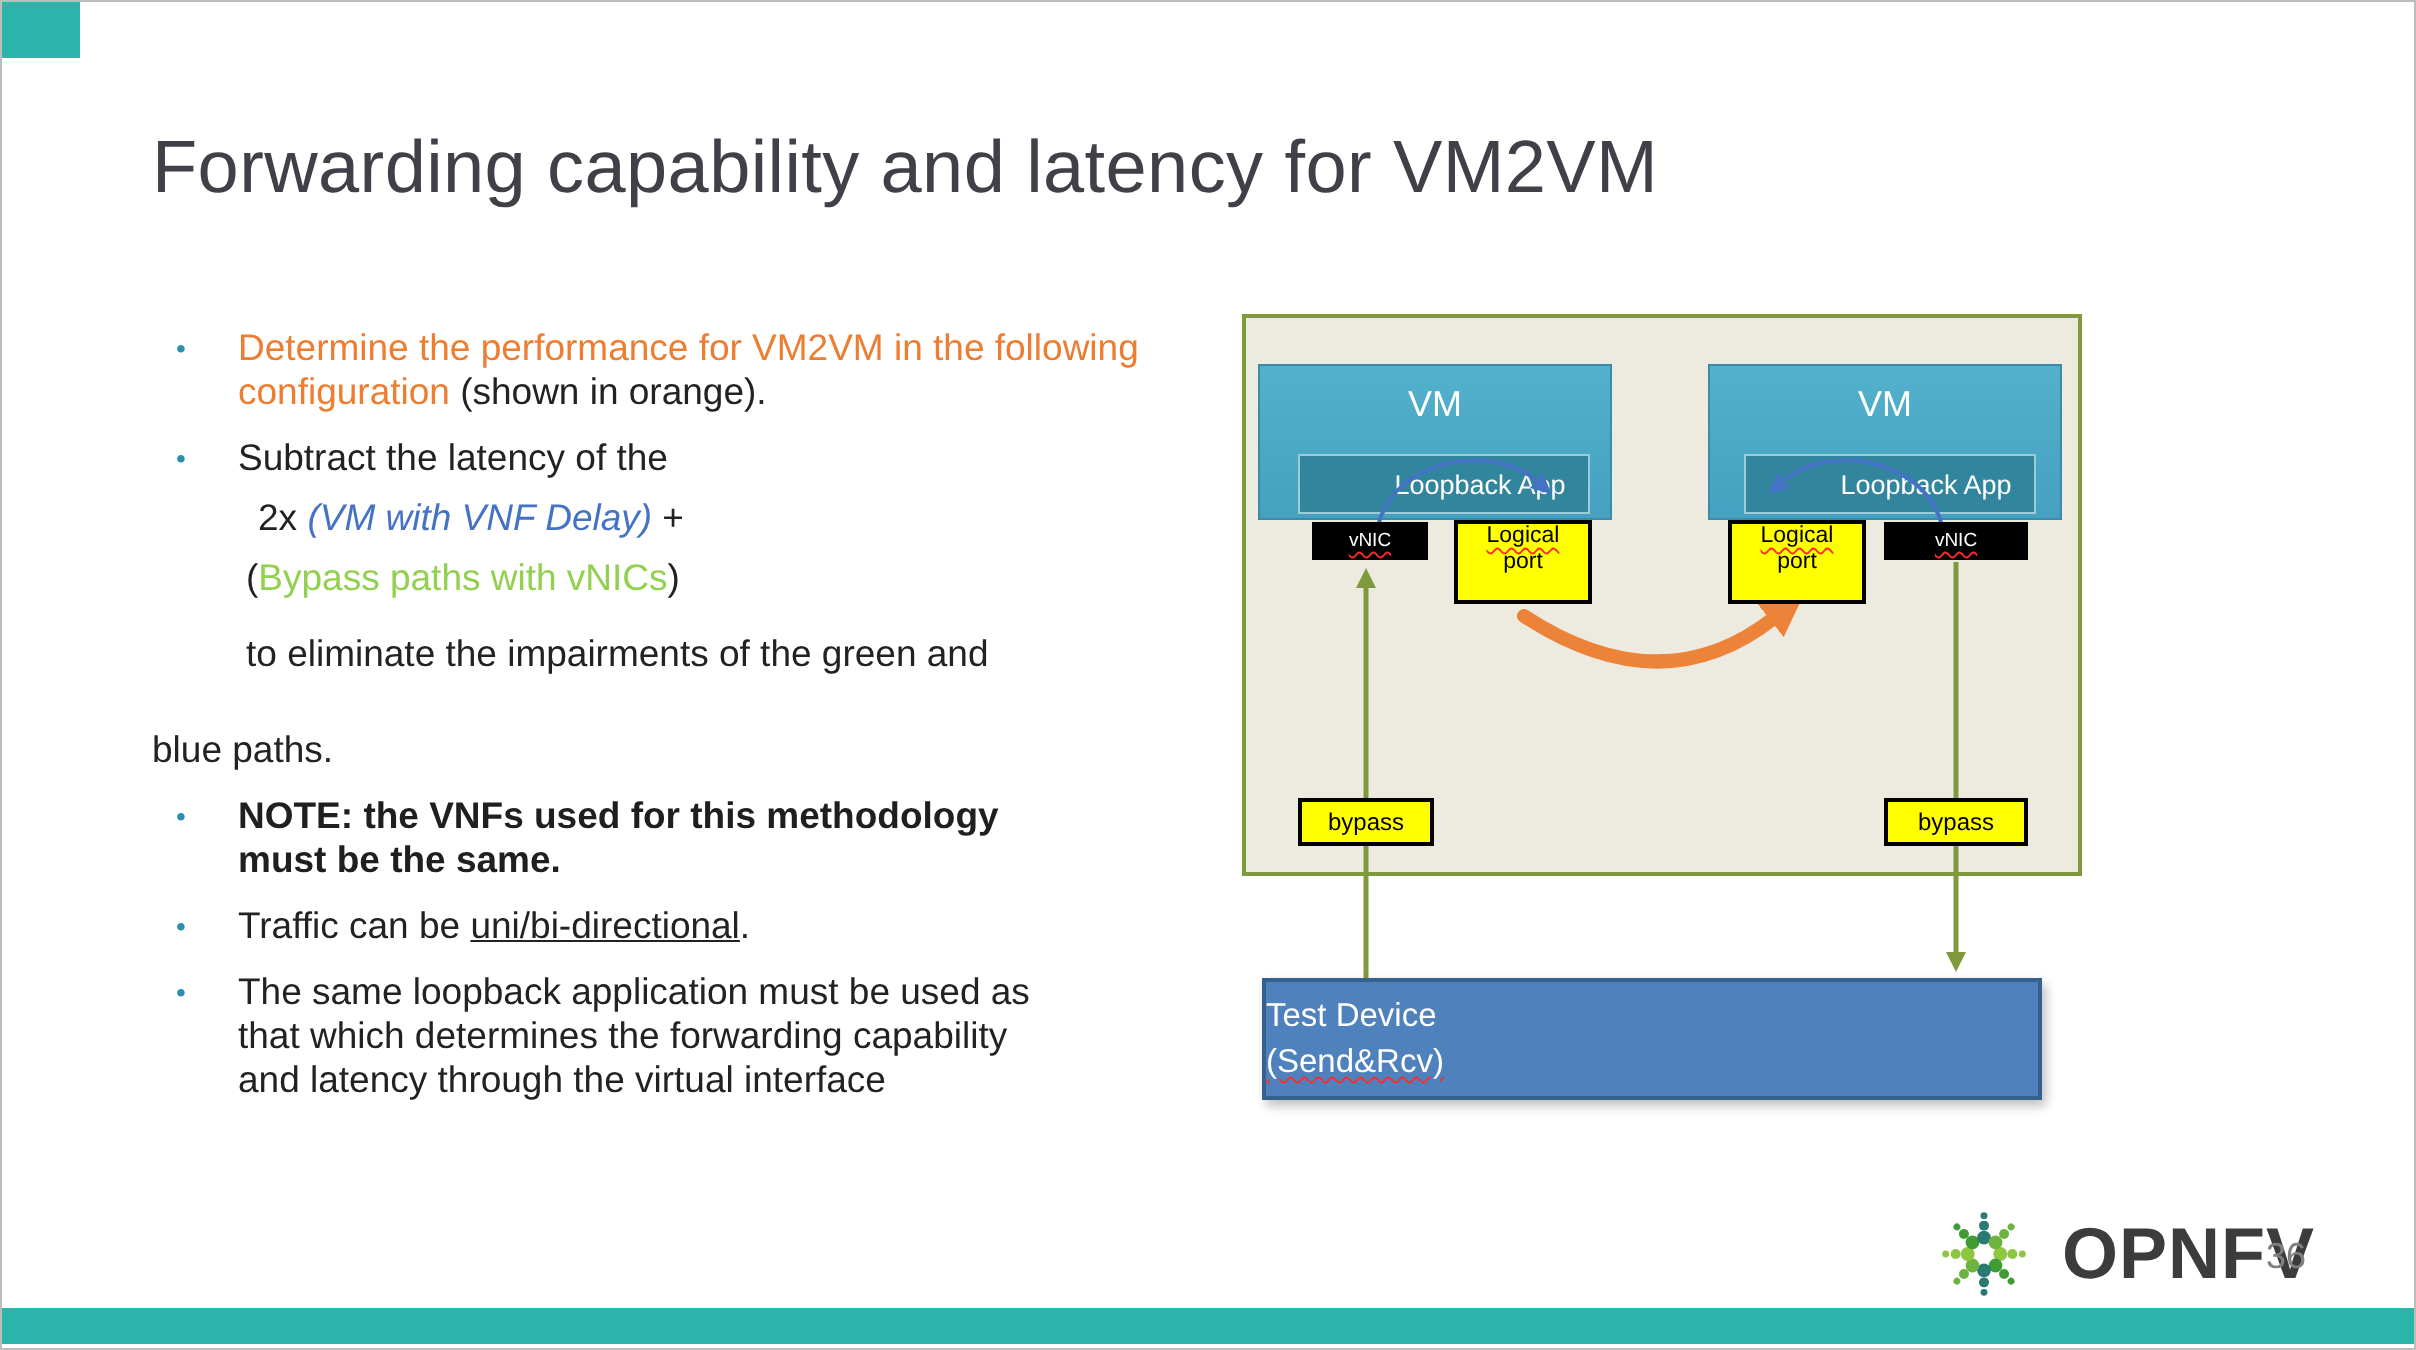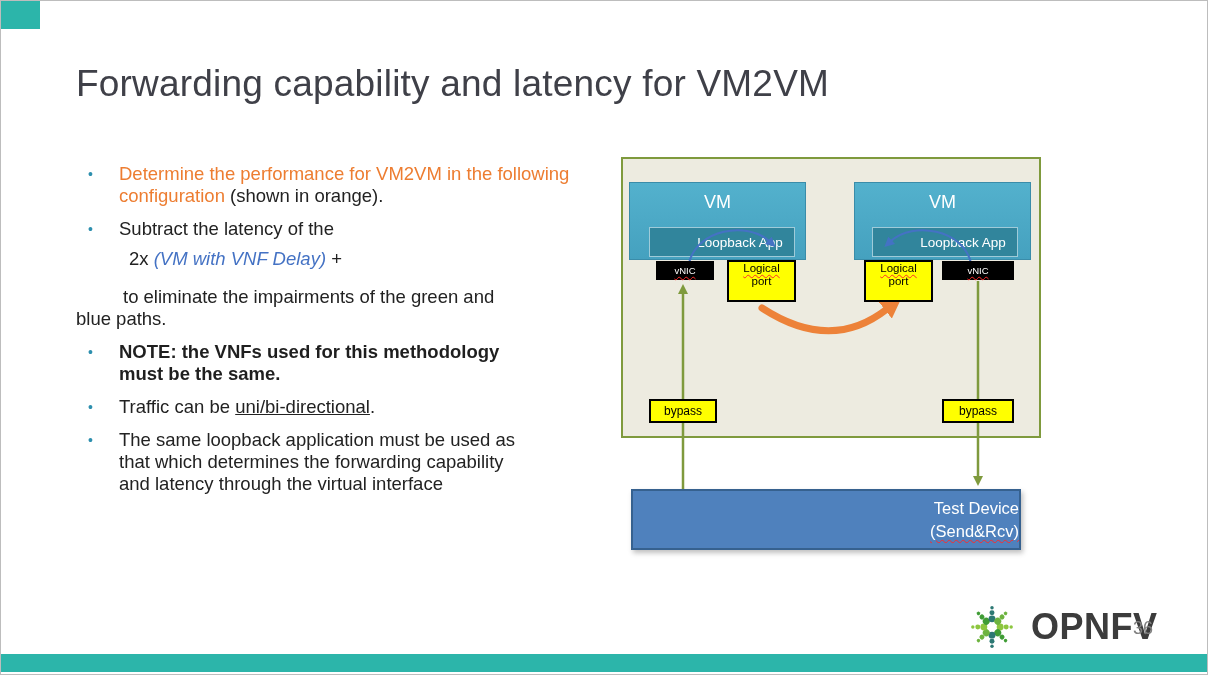--- a/index.html
+++ b/index.html
@@ -22,21 +22,21 @@
   .bullets { position: absolute; left: 75px; top: 162px; width: 500px; font-size: 18.5px; line-height: 22px; color: #222; }
   .bullet { display: flex; margin-bottom: 11px; }
   .marker { flex: 0 0 43px; padding-left: 12px; font-size: 14px; color: #2d8fae; }
   .content { flex: 1; }
   .content.w1 { max-width: 452px; }
   .content.w3 { max-width: 425px; font-weight: bold; color: #1f1f1f; }
   .content.w5 { max-width: 410px; }
   .sub.l2 { margin-left: 10px; margin-top: 8px; }
   .sub.l3 { margin-left: 4px;  margin-top: 8px; }
   .sub.l4 { margin-left: 4px;  margin-top: 16px; }
-  .outdent { margin-left: -43px; }
+  .outdent { margin-left: -43px; margin-top: 26px; }
   .t-orange { color: #ed7d31; }
   .t-blue   { color: #4472c4; font-style: italic; }
   .t-green  { color: #92d050; }
   .u { text-decoration: underline; }
   .squiggle {
     text-decoration-line: underline;
     text-decoration-style: wavy;
     text-decoration-color: #ff2a2a;
     text-decoration-thickness: 1px;
     text-underline-offset: 2px;
@@ -61,21 +61,21 @@
   .lport-left  { left: 108px; top: 109px; }
   .lport-right { left: 245px; top: 109px; }
   .vswitch { left: 105px; top: 148px; width: 213px; height: 98px; background: #fff; border: 2px solid #9bbb59;
              display: flex; align-items: center; justify-content: center; font-size: 16px; color: #111; }
   .bypass { width: 68px; height: 24px; background: #ffff00; border: 2px solid #000; font-size: 12px; color: #000;
             display: flex; align-items: center; justify-content: center; }
   .bypass-left  { left: 30px;  top: 248px; }
   .bypass-right { left: 323px; top: 248px; width: 72px; }
   .testdev { left: 12px; top: 338px; width: 390px; height: 61px; background: #4f81bd; border: 2px solid #36618f;
              box-shadow: 2px 3px 5px rgba(0,0,0,0.25); color: #fff; font-size: 16.5px; line-height: 23px;
-             display: flex; flex-direction: column; align-items: flex-end; justify-content: center; padding-left: 47px; }
+             display: flex; flex-direction: column; align-items: flex-start; justify-content: center; }
   .arrows { left: 0; top: 0; }
 
   
   .logo { position: absolute; left: 968px; top: 603px; display: flex; align-items: center; gap: 16px; }
   .logo-text { font-size: 36px; font-weight: bold; color: #3c3c3c; letter-spacing: 0.5px; }
   .pagenum { position: absolute; left: 1132px; top: 617px; font-size: 18px; color: #808080; }
 </style>
 </head>
 <body>
 
@@ -91,20 +91,23 @@
       <span class="t-orange">Determine the performance for VM2VM in the following configuration</span><span> (shown in orange).</span>
     </div>
   </div>
 
   <div class="bullet">
     <span class="marker">•</span>
     <div class="content">
       <div><span>Subtract the latency of the</span></div>
       <div class="sub l2">
         <span>2x </span><span class="t-blue">(VM with VNF Delay)</span><span> +</span>
+      </div>
+      <div class="sub l3">
+        <span>(</span><span class="t-green">Bypass paths with vNICs</span><span>)</span>
       </div>
       <div class="sub l4"><span>to eliminate the impairments of the green and</span></div>
       <div class="outdent"><span>blue paths.</span></div>
     </div>
   </div>
 
   <div class="bullet">
     <span class="marker">•</span>
     <div class="content w3">
       <span>NOTE: the VNFs used for this methodology must be the same</span><span>.</span>

